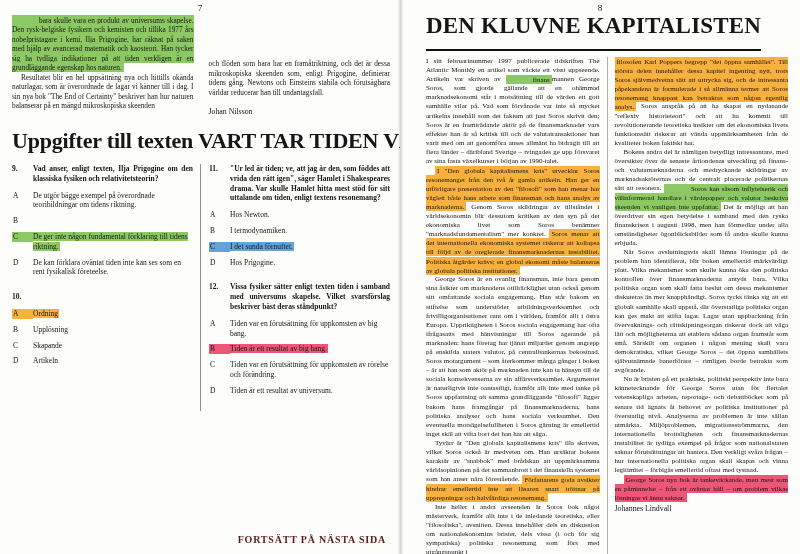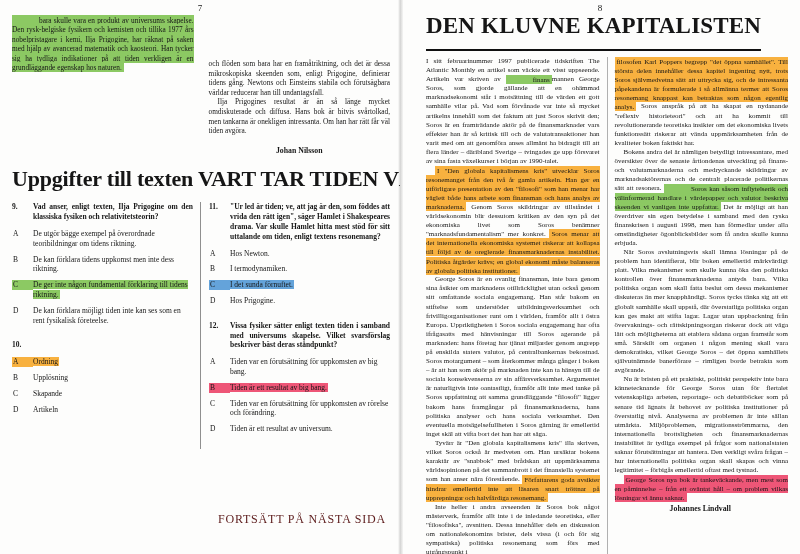--- a/index.html
+++ b/index.html
@@ -15,21 +15,21 @@
   .hl-green{background:var(--highlight_green);padding-left:27px;}
   .hl-orange{background:var(--highlight_orange);}
   .hl-pink{background:var(--highlight_pink);}
 
   
   .lp-article{display:flex;padding:15px 10px 0 12px;font-size:7.3px;line-height:9.6px;}
   .lcol{flex:1 1 0;min-width:0;}
   .lcol + .lcol{margin-left:15px;margin-top:44px;}
   .para{margin:0;text-align:justify;}
   .para.ind{text-indent:9px;}
-  .sig{font-weight:bold;text-align:center;margin-top:10px;font-size:7.8px;}
+  .sig{font-weight:normal;text-align:left;margin-top:10px;font-size:7.8px;}
   .sig-r{margin-top:1px;padding-right:2px;}
 
   
   .qheading{font-size:22px;font-weight:bold;margin:11px 8px 0 12px;white-space:nowrap;letter-spacing:-0.2px;}
 
   
   .qcols{display:flex;padding:10px 10px 0 12px;font-size:7.5px;line-height:9.8px;}
   .qcol{flex:1 1 0;min-width:0;}
   .qcol + .qcol{border-left:1px solid #8f8f8f;margin-left:7px;padding-left:8px;}
   .q{margin-bottom:15px;}
@@ -37,75 +37,74 @@
   .qhead .qtext{text-align:justify;}
   .opt{display:grid;grid-template-columns:21px 1fr;margin-bottom:6px;}
   .olet{display:block;align-self:start;padding-left:1px;}
   .otxt{text-align:justify;}
   .opt[data-h="green"] .olet,.opt[data-h="green"] .otxt{background:var(--highlight_green);}
   .opt[data-h="orange"] .olet,.opt[data-h="orange"] .otxt{background:var(--highlight_orange);}
   .opt[data-h="blue"] .olet,.opt[data-h="blue"] .otxt{background:var(--highlight_blue);}
   .opt[data-h="pink"] .olet,.opt[data-h="pink"] .otxt{background:var(--highlight_pink);}
   .otxt{padding-right:1px;}
 
-  .footer{position:absolute;bottom:27px;right:14px;font-size:12px;font-weight:normal;
+  .footer{position:absolute;bottom:9px;right:14px;font-size:10px;font-weight:bold;
     letter-spacing:0.8px;color:var(--footer_red);}
 
   
   .rtitle{display:inline-block;margin:13px 0 0 26px;font-size:23px;font-weight:bold;
     letter-spacing:0.2px;white-space:nowrap;border-bottom:2.5px solid #101010;padding-bottom:10px;}
   .rcols{display:flex;margin-top:6px;padding:0 12px 0 26px;font-size:7px;line-height:9.1px;}
   .rcol{flex:1 1 0;min-width:0;}
   .rcol + .rcol{border-left:1px solid #b0b0b0;margin-left:7px;padding-left:7px;}
 </style>
 </head>
 <body>
 
 <div class="spread">
 
   <div class="page page-left">
     <div class="pageno">7</div>
 
     <div class="lp-article">
       <div class="lcol">
           <p class="para"><span class="hl hl-green">bara skulle vara en produkt av universums skapelse. Den rysk-belgiske fysikern och kemisten och tillika 1977 års nobelpristagare i kemi, Ilja Prigogine, har räknat på saken med hjälp av avancerad matematik och kaosteori. Han tycker sig ha tydliga indikationer på att tiden verkligen är en grundläggande egenskap hos naturen.</span></p>
+          <p class="para ind"><span>Resultatet blir en hel uppsättning nya och hittills okända naturlagar, som är överordnade de lagar vi känner till i dag. I sin nya bok "The End of Certainty" beskriver han hur naturen balanserar på en mängd mikroskopiska skeenden</span></p>
         </div>
       <div class="lcol">
         <div>
             <p class="para"><span>och flöden som bara har en framåtriktning, och det är dessa mikroskopiska skeenden som, enligt Prigogine, definierar tidens gång. Newtons och Einsteins stabila och förutsägbara världar reducerar han till undantagsfall.</span></p>
-            <p class="para ind"><span>Ilja Prigogines resultat är än så länge mycket omdiskuterade och diffusa. Hans bok är bitvis svårtolkad, men tankarna är onekligen intressanta. Om han har rätt får väl tiden avgöra.</span></p>
           </div>
         <div class="sig">Johan Nilsson</div>
       </div>
     </div>
 
     <div class="qheading">Uppgifter till texten VART TAR TIDEN VÄGEN?</div>
 
     <div class="qcols">
       <div class="qcol">
           <div class="q">
             <div class="qhead">
               <span class="qnum">9.</span>
               <span class="qtext">Vad anser, enligt texten, Ilja Prigogine om den klassiska fysiken och relativitetsteorin?</span>
             </div>
             <div class="opt">
               <span class="olet">A</span>
               <span><span class="otxt">De utgör bägge exempel på överordnade teoribildningar om tidens riktning.</span></span>
             </div>
             <div class="opt">
               <span class="olet">B</span>
-              <span><span class="otxt">De kan förklara tidens uppkomst men inte dess riktning.</span></span>
             </div>
             <div class="opt" data-h="green">
               <span class="olet">C</span>
               <span><span class="otxt">De ger inte någon fundamental förklaring till tidens riktning.</span></span>
             </div>
             <div class="opt">
               <span class="olet">D</span>
-              <span><span class="otxt">De kan förklara möjligt tiden inte kan ses som en rent fysikalisk företeelse.</span></span>
+              <span><span class="otxt">De kan förklara oväntat tiden inte kan ses som en rent fysikalisk företeelse.</span></span>
             </div>
           </div>
           <div class="q">
             <div class="qhead">
               <span class="qnum">10.</span>
             </div>
             <div class="opt" data-h="orange">
               <span class="olet">A</span>
               <span><span class="otxt">Ordning</span></span>
             </div>

